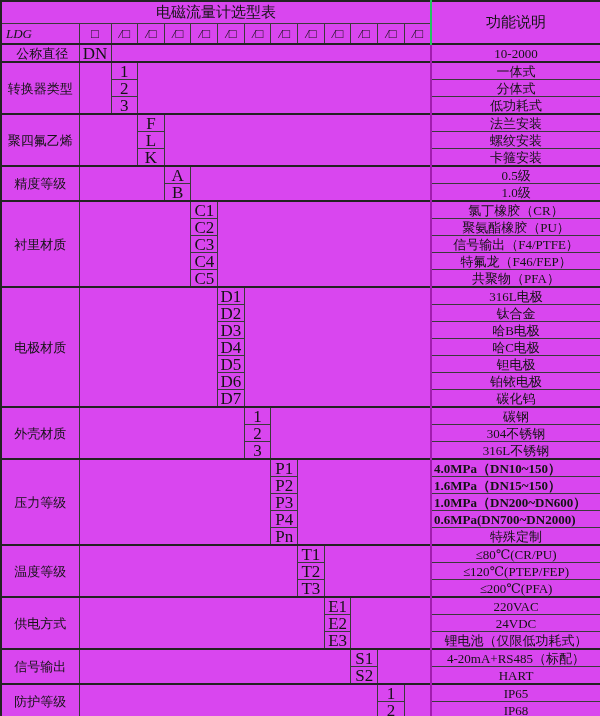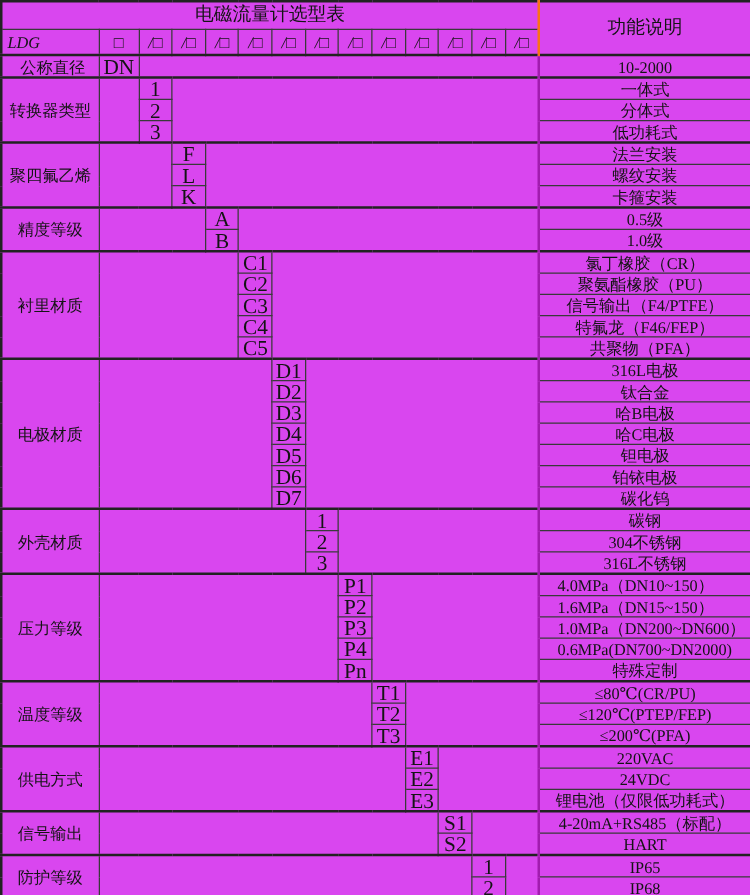--- a/index.html
+++ b/index.html
@@ -13,23 +13,23 @@
   }
   td{
     border:1px solid #3a3a3a;
     font-size:13px;line-height:15px;
     text-align:center;vertical-align:middle;
     padding:0;overflow:hidden;white-space:nowrap;
     height:16px;
   }
   tr.r-title td{height:21px;font-size:15px;}
   tr.r-codes td{height:19px;font-size:13px;font-style:italic;}
-  td.funchead{font-size:14px;border-left:2px solid #f97316;}
+  td.funchead{font-size:14px;border-left:2px solid #22c55e;}
   td.func{border-left:2px solid #a21caf;}
-  td.func.pl{text-align:left;padding-left:14px;}
+  td.func.pl{text-align:left;padding-left:2px;font-weight:bold;}
   td.lbl{font-size:13px;}
   td.lleft{text-align:left;padding-left:4px;}
   tr.sec td{border-top:2px solid #222;text-align:center;}
   td.code{font-size:17px;}
 </style>
 </head>
 <body>
 
 <div class="sheet">
 <table class="sel">

